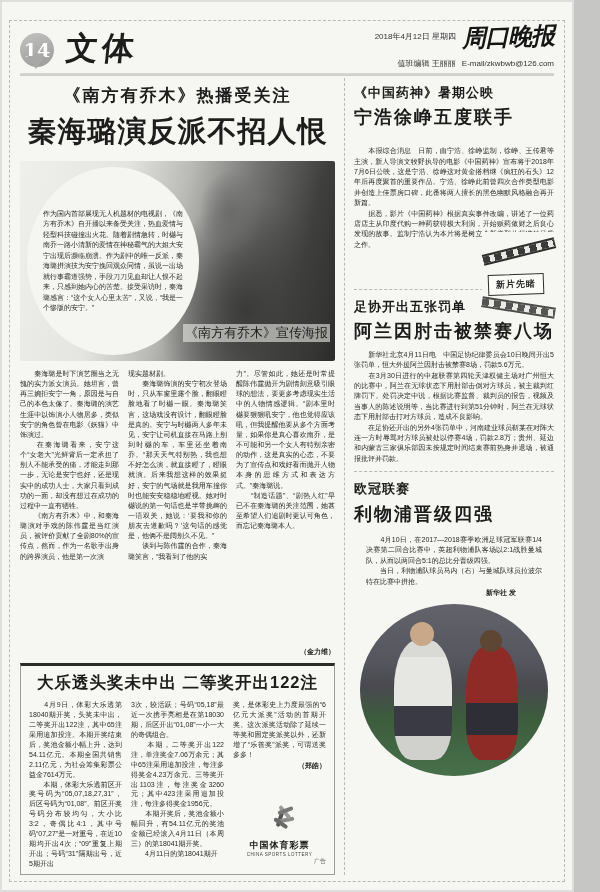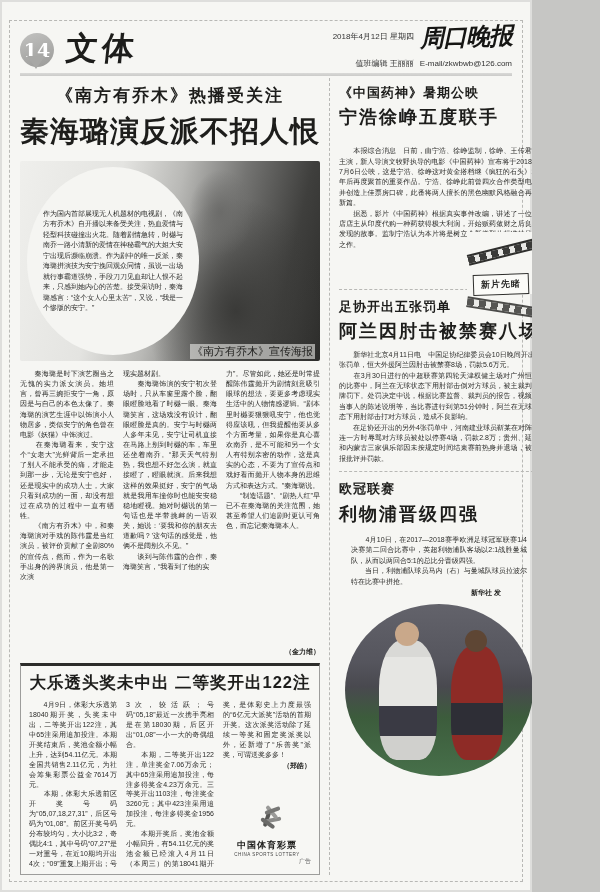--- a/index.html
+++ b/index.html
@@ -1,17 +1,17 @@
 <!DOCTYPE html>
 <html><head>
 <meta charset="utf-8">
 <style>
   * { box-sizing: border-box; }
   body { margin:0; background:#c6c6c4; font-family:"Liberation Sans", sans-serif; color:#1d1d1b; }
-  .page { width:532px; height:892px; background:#f6f6f3; position:relative; overflow:hidden; margin:0; box-shadow:inset 0 0 0 2px #dededc; }
+  .page { width:574px; height:892px; background:#f6f6f3; position:relative; overflow:hidden; margin:0; box-shadow:inset 0 0 0 2px #dededc; }
   .frame { position:absolute; left:9px; top:20px; right:9px; bottom:10px; border:1px dashed #b8b8b5; padding:4px 10px 6px; display:flex; flex-direction:column; }
 
   
   .hdr { display:flex; align-items:flex-end; height:46px; position:relative; }
   .pin { width:34px; height:34px; background:linear-gradient(160deg,#c2c2c0,#9a9a98); border-radius:50%; color:#fff; font:700 19px/34px "DejaVu Serif",serif; text-align:center; position:relative; margin-bottom:4px; }
   .pin::after { content:""; position:absolute; left:7px; bottom:-11px; border:9px solid transparent; border-top:13px solid #a8a8a6; }
   .sec-title { font-family:"DejaVu Serif",serif; font-weight:900; font-size:32px; margin:0 0 0 12px; transform:skewX(-6deg); letter-spacing:4px; }
   .hdr-right { margin-left:auto; text-align:left; font-size:8px; color:#333; line-height:1.7;margin-top:29px; }
   .hdr-right .row { display:flex; align-items:center; justify-content:flex-end; gap:6px; }
   .masthead { font-family:"DejaVu Serif",serif; font-weight:900; font-style:italic; font-size:24px; letter-spacing:-1px; color:#161614; transform:rotate(-2deg); }
@@ -28,21 +28,21 @@
   .headline1 { text-align:center; font-family:"DejaVu Serif",serif; font-weight:900; font-size:29px; letter-spacing:1px; margin:5px 0 9px; white-space:nowrap; }
   .photo { height:200px; border-radius:2px; position:relative;
     background:
       radial-gradient(55px 70px at 66% 22%, #59595700 55%, transparent 60%),
       radial-gradient(46px 62px at 67% 26%, #6b6b69 0%, #55555300 70%),
       radial-gradient(120px 150px at 72% 75%, #3a3a38 0%, #3a3a3800 75%),
       linear-gradient(103deg,#efefec 0%, #e4e4e1 30%, #b9b9b6 48%, #747472 66%, #3f3f3d 85%, #2c2c2a 100%);
   }
   .bubble { position:absolute; left:7px; top:6px; width:172px; height:188px; background:#f5f5f2; border-radius:50% / 50%;
     display:flex; align-items:center; padding:18px 16px; font-size:7px; line-height:1.5; text-align:justify; color:#2a2a28; }
-  .caption { position:absolute; right:5px; bottom:2px; font-size:11px; color:#1d1d1b; background:rgba(235,235,232,.6); padding:0 2px; }
+  .caption { position:absolute; right:5px; bottom:19px; font-size:13px; color:#1d1d1b; background:rgba(235,235,232,.6); padding:0 2px; }
   .body3 { display:flex; gap:9px; margin-top:8px; flex:1; min-height:0; }
   .bcol { flex:1; font-size:7px; line-height:1.45; text-align:justify; white-space:pre-line; color:#2a2a28; overflow:hidden; }
   .c3wrap { flex:1; display:flex; flex-direction:column; min-width:0; }
   .byline { font-size:7px; font-weight:700; text-align:right; margin-top:1px; }
 
   
   .lottery { border:1px solid #9d9d9b; border-top:3px solid #2c2c2a; margin-top:6px; padding:5px 8px 6px; background:#f7f7f4; }
   .lot-headline { text-align:center; font-size:16.5px; font-weight:800; letter-spacing:1px; margin:1px 0 6px; }
   .lot-cols { display:flex; gap:9px; height:168px; }
   .lot-col { flex:1; font-size:7px; line-height:1.42; text-align:justify; white-space:pre-line; color:#2a2a28; overflow:hidden; }

